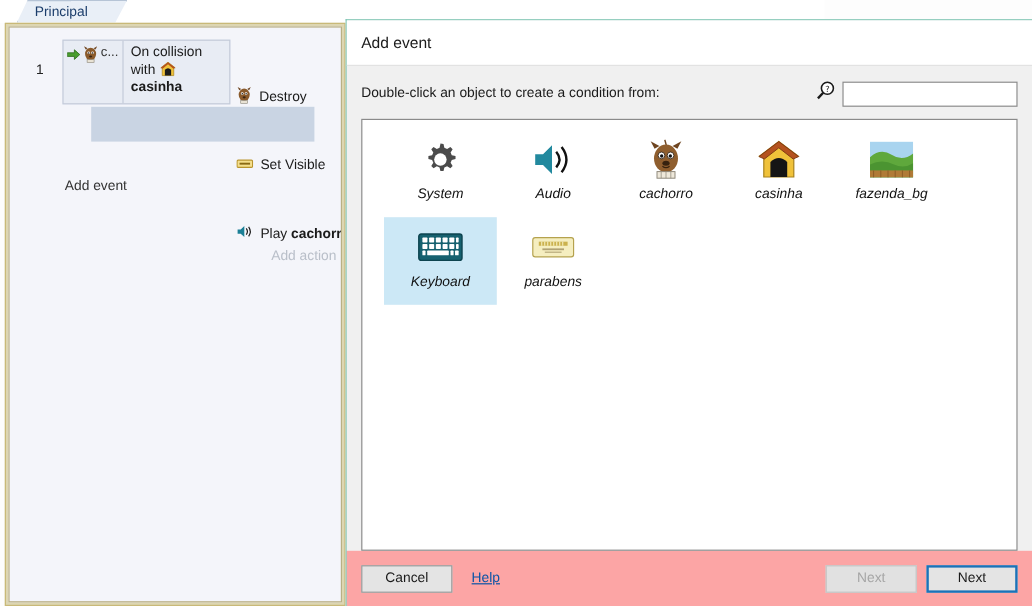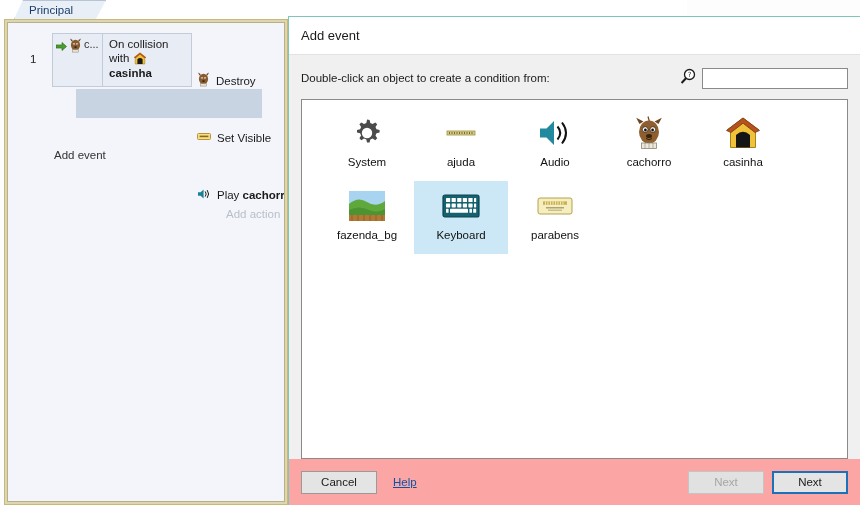--- a/index.html
+++ b/index.html
@@ -163,21 +163,21 @@
     align-items: center; justify-content: flex-start;
     padding-top: 6px; cursor: default;
   }
   .obj-cell.selected { background: #cce8f6; }
   .obj-icon {
     width: 38px; height: 38px;
     display: flex; align-items: center; justify-content: center;
   }
   .obj-label {
     margin-top: 4px; font-size: 11.5px; color: #111;
-    text-align: center; line-height: 13px;
+    text-align: center; line-height: 13px; font-style: italic;
   }
 
   .dialog-footer {
     height: 46px; background: #fca5a5;
     display: flex; align-items: center;
     padding: 0 12px;
   }
   .btn {
     height: 23px; min-width: 76px;
     border: 1px solid #9a9a9a; background: #e4e4e4;
@@ -329,40 +329,20 @@
           <div class="obj-cell">
             <span class="obj-icon">
               <svg width="34" height="34" viewBox="0 0 34 34">
                 <path d="M17 3.5 l2.6 0.5 0.7 3.1 2.3 1 2.7-1.7 1.9 1.9 -1.7 2.7 1 2.3 3.1 0.7 0 2.6 -3.1 0.7 -1 2.3 1.7 2.7 -1.9 1.9 -2.7-1.7 -2.3 1 -0.7 3.1 -2.6 0 -0.7-3.1 -2.3-1 -2.7 1.7 -1.9-1.9 1.7-2.7 -1-2.3 -3.1-0.7 0-2.6 3.1-0.7 1-2.3 -1.7-2.7 1.9-1.9 2.7 1.7 2.3-1 0.7-3.1z" fill="#4b4b4b"></path>
                 <circle cx="17" cy="17" r="5.2" fill="#ffffff"></circle>
               </svg>
             </span>
             <span class="obj-label">System</span>
           </div>
 
-          <div class="obj-cell">
-            <span class="obj-icon">
-              <svg width="34" height="34" viewBox="0 0 34 34">
-                <rect x="3" y="15" width="28" height="4" fill="#d8cc8a" stroke="#9e8e3c" stroke-width="0.8"></rect>
-                <g fill="#7a6c22">
-                  <rect x="5" y="16" width="1" height="2"></rect>
-                    <rect x="7.5" y="16" width="1" height="2"></rect>
-                  <rect x="10" y="16" width="1" height="2"></rect>
-                    <rect x="12.5" y="16" width="1" height="2"></rect>
-                  <rect x="15" y="16" width="1" height="2"></rect>
-                    <rect x="17.5" y="16" width="1" height="2"></rect>
-                  <rect x="20" y="16" width="1" height="2"></rect>
-                    <rect x="22.5" y="16" width="1" height="2"></rect>
-                  <rect x="25" y="16" width="1" height="2"></rect>
-                    <rect x="27.5" y="16" width="1" height="2"></rect>
-                </g>
-              </svg>
-            </span>
-            <span class="obj-label">ajuda</span>
-          </div>
 
           <div class="obj-cell">
             <span class="obj-icon">
               <svg width="34" height="32" viewBox="0 0 34 32">
                 <path d="M2 11.5 L8.5 11.5 L16 4 L16 28 L8.5 20.5 L2 20.5 Z" fill="#22899e"></path>
                 <path d="M19.5 9.5 Q25 16 19.5 22.5" stroke="#111" stroke-width="2" fill="none"></path>
                 <path d="M24 5.5 Q32 16 24 26.5" stroke="#111" stroke-width="2" fill="none"></path>
               </svg>
             </span>
             <span class="obj-label">Audio</span>

